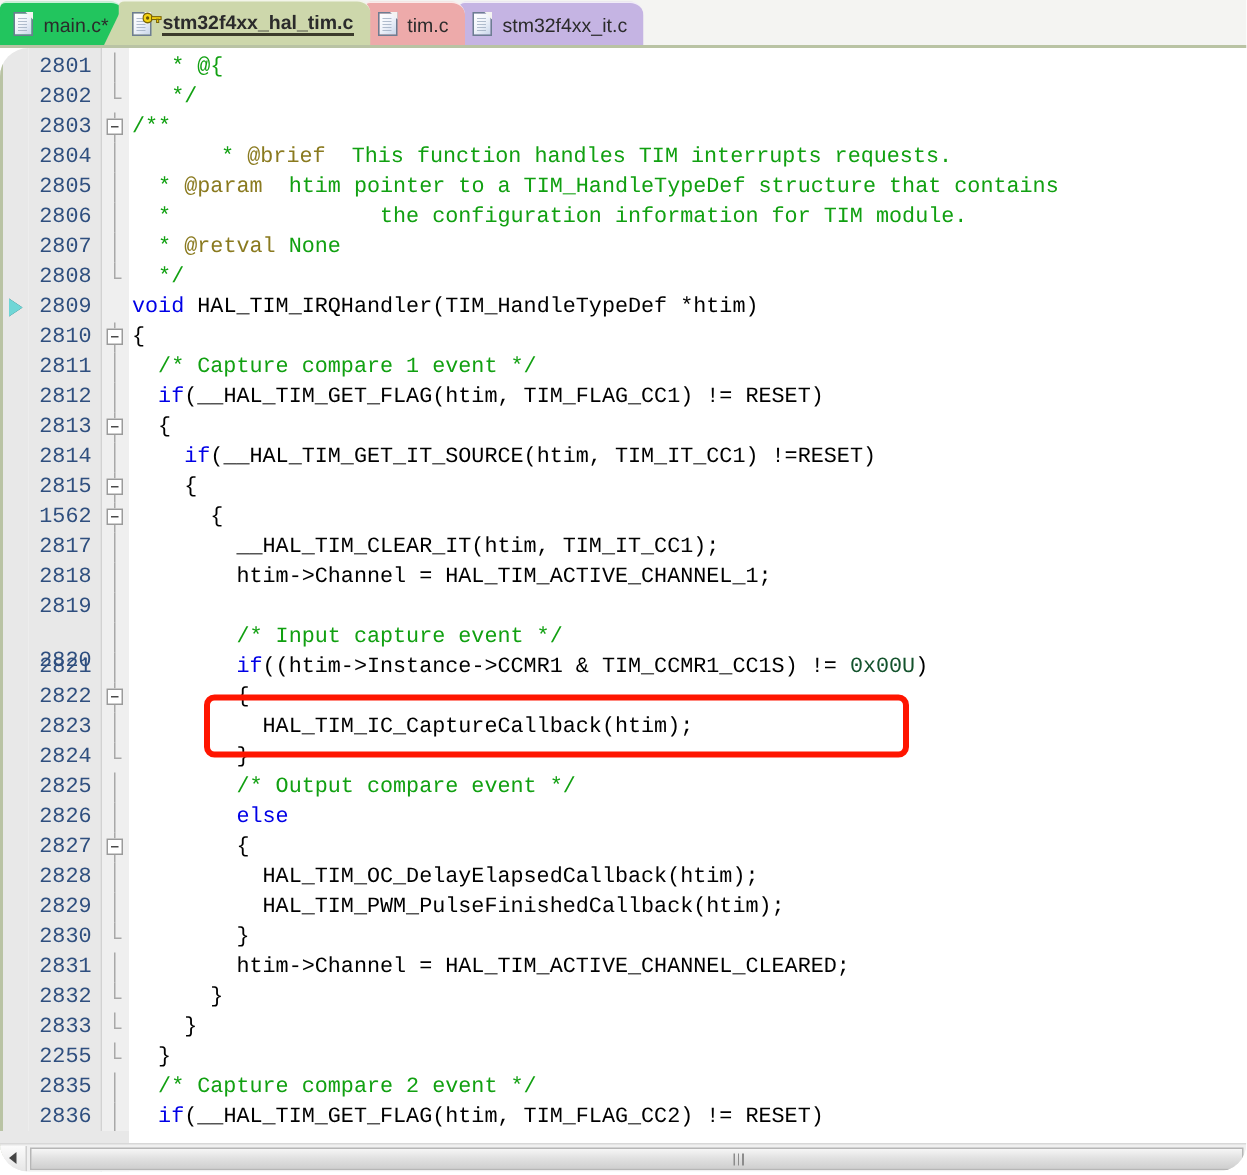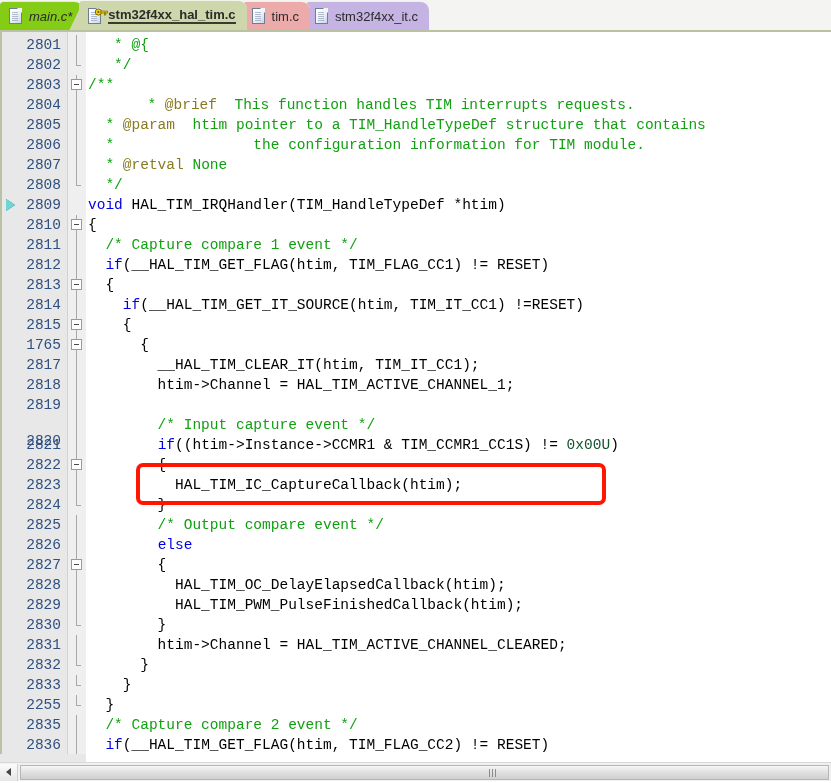--- a/index.html
+++ b/index.html
@@ -78,20 +78,21 @@
     width:13px;height:9px;
   }
   
   #editor{
     position:relative;
     height:full;
     height:749px;
     background:#ffffff;
     overflow:hidden;
     box-sizing:border-box;
+    border-radius:19px;
   }
   #marker-col{
     position:absolute;left:0;top:0;bottom:0;width:19px;
     background:#e8e8e8;
     border-left:2px solid #b9c3a4;
     box-sizing:border-box;
   }
   #num-col{
     position:absolute;left:19px;top:0;bottom:0;width:48px;
     background:#e8e8e8;
@@ -202,21 +203,21 @@
   }
   #botleft{
     position:absolute;left:0;bottom:19px;width:86px;height:8px;background:#e8e8e8;
   }
 </style>
 </head>
 <body>
 
 <div id="tabbar">
   <div id="tabstrip">
-      <div class="tab main" style="background: #84cc16; font-style: italic;">
+      <div class="tab main" style="background: #22c55e;">
         <span class="ficon">
           <span class="lines"></span>
         </span>
         <span class="tab-label">main.c*</span>
       </div>
       <div class="tab active" style="background: rgb(205, 215, 171);">
         <span class="ficon">
           <span class="lines"></span>
           <span class="keyicon"><svg width="13" height="9" viewBox="0 0 13 9">
               <circle cx="3.4" cy="4" r="3.1" fill="#f5d412" stroke="#7a6405" stroke-width="1"></circle>
@@ -257,21 +258,21 @@
       <div class="row lnum" style="top: 103px;">2806</div>
       <div class="row lnum" style="top: 123px;">2807</div>
       <div class="row lnum" style="top: 143px;">2808</div>
       <div class="row lnum" style="top: 163px;">2809</div>
       <div class="row lnum" style="top: 183px;">2810</div>
       <div class="row lnum" style="top: 203px;">2811</div>
       <div class="row lnum" style="top: 223px;">2812</div>
       <div class="row lnum" style="top: 243px;">2813</div>
       <div class="row lnum" style="top: 263px;">2814</div>
       <div class="row lnum" style="top: 283px;">2815</div>
-      <div class="row lnum" style="top: 303px;">1765</div>
+      <div class="row lnum" style="top: 303px;">1562</div>
       <div class="row lnum" style="top: 323px;">2817</div>
       <div class="row lnum" style="top: 343px;">2818</div>
       <div class="row lnum" style="top: 363px;">2819</div>
       <div class="row lnum" style="top: 399px;">2820</div>
       <div class="row lnum" style="top: 403px;">2821</div>
       <div class="row lnum" style="top: 423px;">2822</div>
       <div class="row lnum" style="top: 443px;">2823</div>
       <div class="row lnum" style="top: 463px;">2824</div>
       <div class="row lnum" style="top: 483px;">2825</div>
       <div class="row lnum" style="top: 503px;">2826</div>

